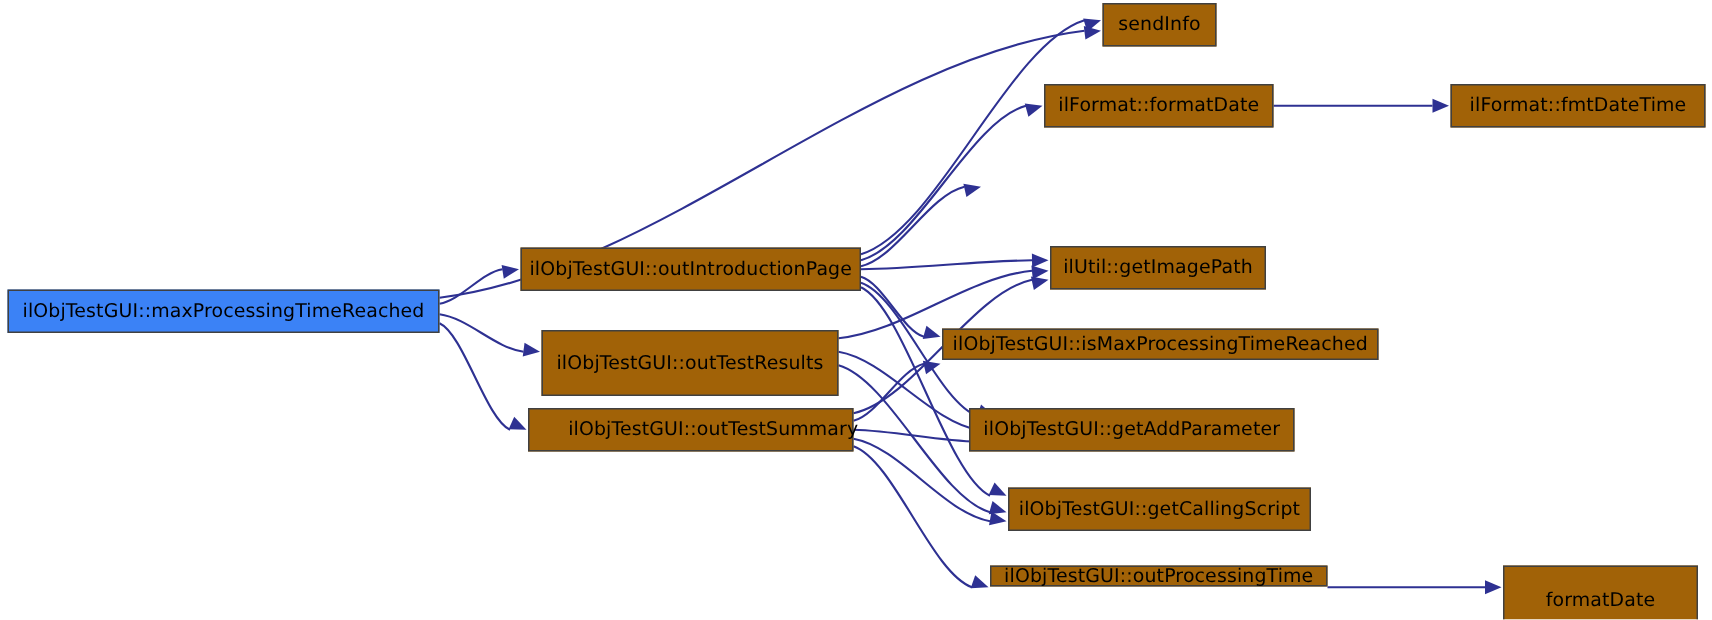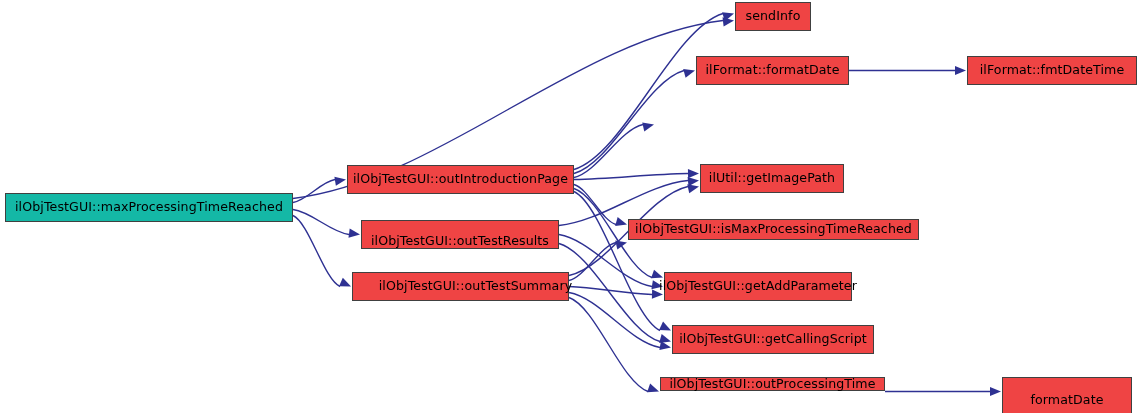--- a/index.html
+++ b/index.html
@@ -20,32 +20,32 @@
     left: 0;
     top: 0;
     width: 1141px;
     height: 413px;
     pointer-events: none;
   }
   .gnode {
     position: absolute;
     box-sizing: border-box;
     border: 1px solid #404040;
-    background: #ef4444;
+    background: #a16207;
     color: #000000;
     display: flex;
     align-items: center;
     justify-content: center;
     font-size: 12.6px;
     line-height: 1;
     white-space: nowrap;
     letter-spacing: 0.1px;
   }
   .gnode.root {
-    background: #14b8a6;
+    background: #3b82f6;
     border-color: #404040;
   }
   .gnode .gnode-label {
     padding: 0 6px;
   }
 </style>
 </head>
 <body>
 
 <div id="graph-root">
@@ -92,39 +92,39 @@
       <polygon points="966,70.5 955,75.1 955,65.9" fill="#2e3192"></polygon>
       <path d="M885,391.5 L990,391.5" fill="none" stroke="#2e3192" stroke-width="1.4"></path>
       <polygon points="1001,391.5 990,396.1 990,386.9" fill="#2e3192"></polygon>
     </svg>
 <div class="gnode root" style="left: 5px; top: 193px; width: 288px; height: 29px;">
       <span class="gnode-label">ilObjTestGUI::maxProcessingTimeReached</span>
     </div>
     <div class="gnode" style="left: 347px; top: 165px; width: 227px; height: 29px;">
       <span class="gnode-label">ilObjTestGUI::outIntroductionPage</span>
     </div>
-    <div class="gnode" style="left: 361px; top: 220px; width: 198px; height: 29px; align-items: flex-end;">
+    <div class="gnode" style="left: 361px; top: 220px; width: 198px; height: 44px;">
       <span class="gnode-label">ilObjTestGUI::outTestResults</span>
     </div>
     <div class="gnode" style="left: 352px; top: 272px; width: 217px; height: 29px; padding-left: 30px;">
       <span class="gnode-label">ilObjTestGUI::outTestSummary</span>
     </div>
     <div class="gnode" style="left: 735px; top: 2px; width: 76px; height: 29px;">
       <span class="gnode-label">sendInfo</span>
     </div>
     <div class="gnode" style="left: 696px; top: 56px; width: 153px; height: 29px; align-items: center;">
       <span class="gnode-label">ilFormat::formatDate</span>
     </div>
     <div class="gnode" style="left: 700px; top: 164px; width: 144px; height: 29px;">
       <span class="gnode-label">ilUtil::getImagePath</span>
     </div>
     <div class="gnode" style="left: 628px; top: 219px; width: 291px; height: 21px;">
       <span class="gnode-label">ilObjTestGUI::isMaxProcessingTimeReached</span>
     </div>
-    <div class="gnode" style="left: 664px; top: 272px; width: 188px; height: 29px;">
+    <div class="gnode" style="left: 646px; top: 272px; width: 217px; height: 29px;">
       <span class="gnode-label">ilObjTestGUI::getAddParameter</span>
     </div>
     <div class="gnode" style="left: 672px; top: 325px; width: 202px; height: 29px;">
       <span class="gnode-label">ilObjTestGUI::getCallingScript</span>
     </div>
     <div class="gnode" style="left: 660px; top: 377px; width: 225px; height: 14px;">
       <span class="gnode-label">ilObjTestGUI::outProcessingTime</span>
     </div>
     <div class="gnode" style="left: 967px; top: 56px; width: 170px; height: 29px;">
       <span class="gnode-label">ilFormat::fmtDateTime</span>

